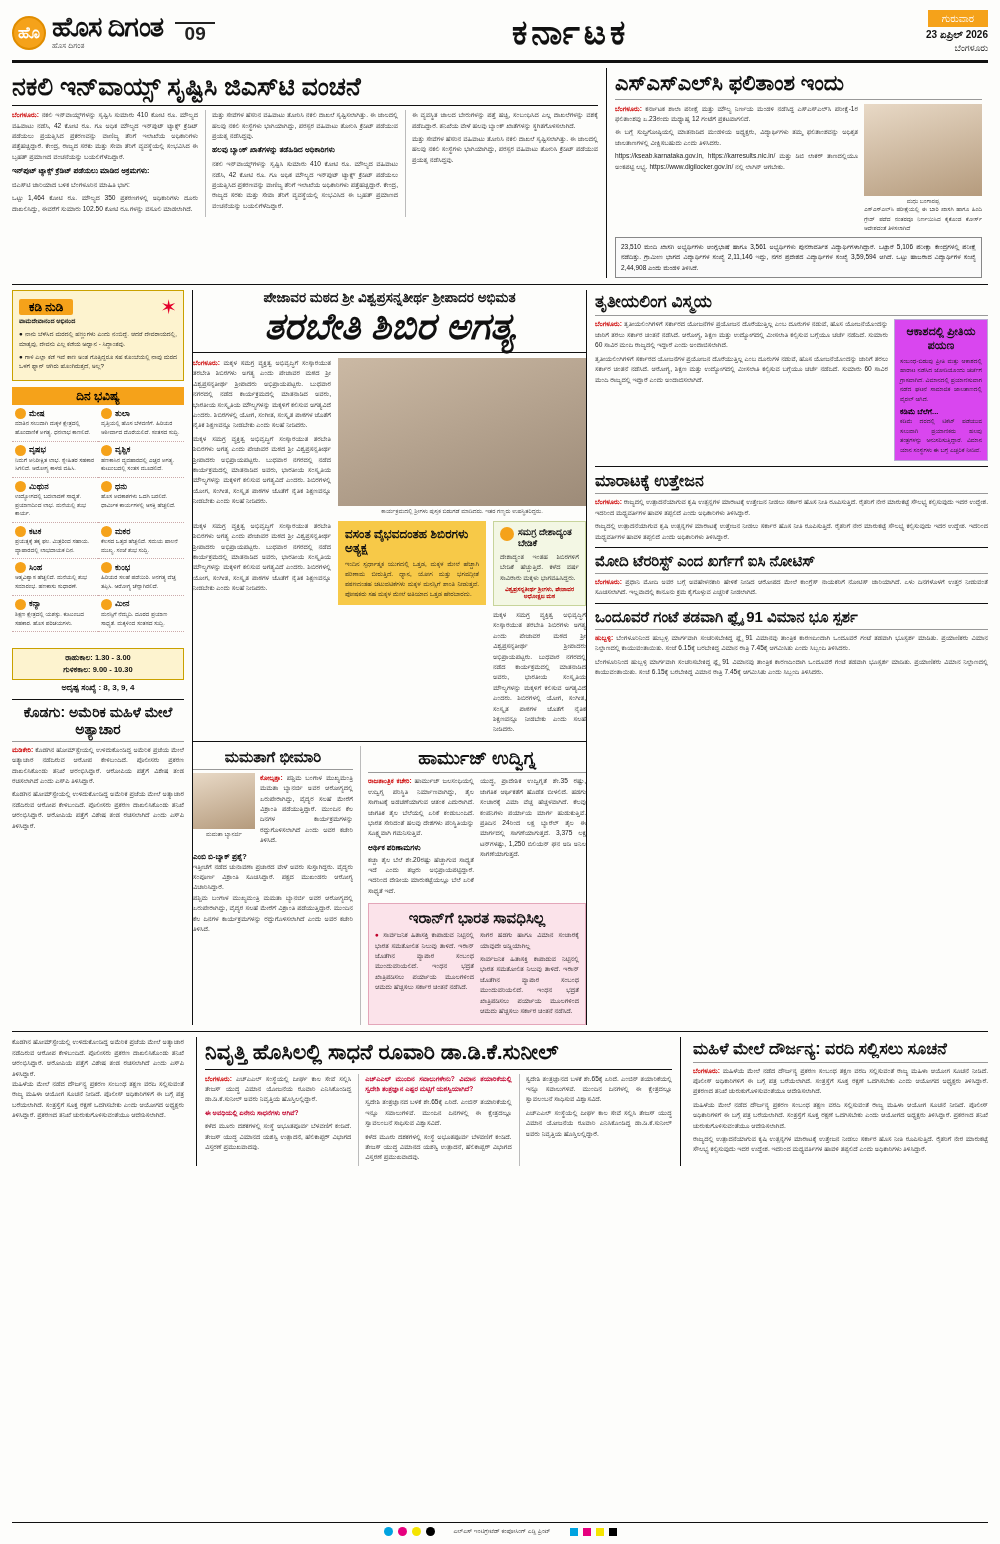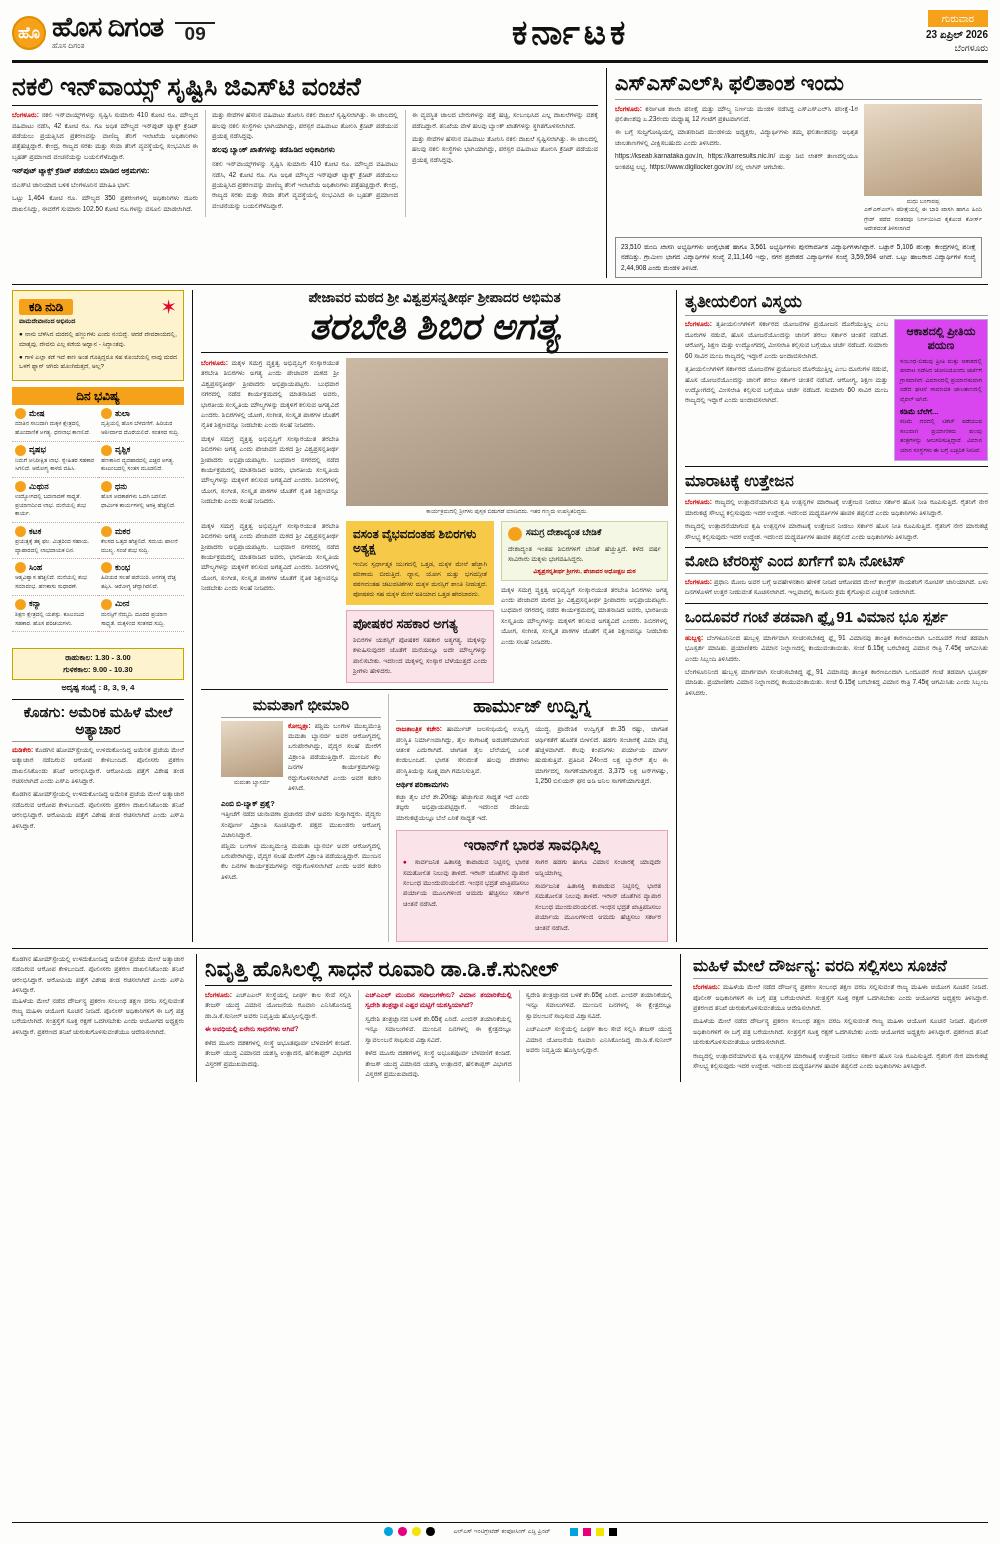--- a/index.html
+++ b/index.html
@@ -290,21 +290,21 @@
       <div class="rule" style="margin:3px 0 4px;"></div>
       <h3 class="hd" style="text-align:center;">ಕೊಡಗು: ಅಮೆರಿಕ ಮಹಿಳೆ ಮೇಲೆ ಅತ್ಯಾಚಾರ</h3>
       <div class="thin" style="margin:3px 0;"></div>
       <div class="body-txt">
         <p><span class="loc">ಮಡಿಕೇರಿ:</span>
            <span>ಕೊಡಗಿನ ಹೋಮ್‌ಸ್ಟೇಯಲ್ಲಿ ಉಳಿದುಕೊಂಡಿದ್ದ ಅಮೆರಿಕ ಪ್ರಜೆಯ ಮೇಲೆ ಅತ್ಯಾಚಾರ ನಡೆದಿರುವ ಆರೋಪ ಕೇಳಿಬಂದಿದೆ. ಪೊಲೀಸರು ಪ್ರಕರಣ ದಾಖಲಿಸಿಕೊಂಡು ತನಿಖೆ ಆರಂಭಿಸಿದ್ದಾರೆ. ಆರೋಪಿಯ ಪತ್ತೆಗೆ ವಿಶೇಷ ತಂಡ ರಚಿಸಲಾಗಿದೆ ಎಂದು ಎಸ್‌ಪಿ ತಿಳಿಸಿದ್ದಾರೆ.</span></p>
         <p>ಕೊಡಗಿನ ಹೋಮ್‌ಸ್ಟೇಯಲ್ಲಿ ಉಳಿದುಕೊಂಡಿದ್ದ ಅಮೆರಿಕ ಪ್ರಜೆಯ ಮೇಲೆ ಅತ್ಯಾಚಾರ ನಡೆದಿರುವ ಆರೋಪ ಕೇಳಿಬಂದಿದೆ. ಪೊಲೀಸರು ಪ್ರಕರಣ ದಾಖಲಿಸಿಕೊಂಡು ತನಿಖೆ ಆರಂಭಿಸಿದ್ದಾರೆ. ಆರೋಪಿಯ ಪತ್ತೆಗೆ ವಿಶೇಷ ತಂಡ ರಚಿಸಲಾಗಿದೆ ಎಂದು ಎಸ್‌ಪಿ ತಿಳಿಸಿದ್ದಾರೆ.</p>
       </div>
     </div>
 
-    <div style="width:485px; border-left:1px solid #111; border-right:1px solid #111; padding:0 8px;">
+    <div style="width:395px; border-left:1px solid #111; border-right:1px solid #111; padding:0 0;">
       <div class="feature-kicker">ಪೇಜಾವರ ಮಠದ ಶ್ರೀ ವಿಶ್ವಪ್ರಸನ್ನತೀರ್ಥ ಶ್ರೀಪಾದರ ಅಭಿಮತ</div>
       <div class="feature-head">ತರಬೇತಿ ಶಿಬಿರ ಅಗತ್ಯ</div>
       <div class="rule" style="margin-bottom:5px;"></div>
 
       <div style="display:flex; gap:7px;">
         <div style="width:138px;">
           <div class="body-txt">
             <p><span class="loc">ಬೆಂಗಳೂರು:</span>
                <span>ಮಕ್ಕಳ ಸಮಗ್ರ ವ್ಯಕ್ತಿತ್ವ ಅಭಿವೃದ್ಧಿಗೆ ಸಂಸ್ಕಾರಯುತ ತರಬೇತಿ ಶಿಬಿರಗಳು ಅಗತ್ಯ ಎಂದು ಪೇಜಾವರ ಮಠದ ಶ್ರೀ ವಿಶ್ವಪ್ರಸನ್ನತೀರ್ಥ ಶ್ರೀಪಾದರು ಅಭಿಪ್ರಾಯಪಟ್ಟರು. ಬುಧವಾರ ನಗರದಲ್ಲಿ ನಡೆದ ಕಾರ್ಯಕ್ರಮದಲ್ಲಿ ಮಾತನಾಡಿದ ಅವರು, ಭಾರತೀಯ ಸಂಸ್ಕೃತಿಯ ಮೌಲ್ಯಗಳನ್ನು ಮಕ್ಕಳಿಗೆ ಕಲಿಸುವ ಅಗತ್ಯವಿದೆ ಎಂದರು. ಶಿಬಿರಗಳಲ್ಲಿ ಯೋಗ, ಸಂಗೀತ, ಸಂಸ್ಕೃತ ಪಾಠಗಳ ಜೊತೆಗೆ ನೈತಿಕ ಶಿಕ್ಷಣವನ್ನೂ ನೀಡಬೇಕು ಎಂದು ಸಲಹೆ ನೀಡಿದರು.</span></p>
             <p>ಮಕ್ಕಳ ಸಮಗ್ರ ವ್ಯಕ್ತಿತ್ವ ಅಭಿವೃದ್ಧಿಗೆ ಸಂಸ್ಕಾರಯುತ ತರಬೇತಿ ಶಿಬಿರಗಳು ಅಗತ್ಯ ಎಂದು ಪೇಜಾವರ ಮಠದ ಶ್ರೀ ವಿಶ್ವಪ್ರಸನ್ನತೀರ್ಥ ಶ್ರೀಪಾದರು ಅಭಿಪ್ರಾಯಪಟ್ಟರು. ಬುಧವಾರ ನಗರದಲ್ಲಿ ನಡೆದ ಕಾರ್ಯಕ್ರಮದಲ್ಲಿ ಮಾತನಾಡಿದ ಅವರು, ಭಾರತೀಯ ಸಂಸ್ಕೃತಿಯ ಮೌಲ್ಯಗಳನ್ನು ಮಕ್ಕಳಿಗೆ ಕಲಿಸುವ ಅಗತ್ಯವಿದೆ ಎಂದರು. ಶಿಬಿರಗಳಲ್ಲಿ ಯೋಗ, ಸಂಗೀತ, ಸಂಸ್ಕೃತ ಪಾಠಗಳ ಜೊತೆಗೆ ನೈತಿಕ ಶಿಕ್ಷಣವನ್ನೂ ನೀಡಬೇಕು ಎಂದು ಸಲಹೆ ನೀಡಿದರು.</p>
@@ -317,42 +317,38 @@
       </div>
 
       <div style="display:flex; gap:7px; margin-top:5px;">
         <div style="width:138px;">
           <div class="body-txt">ಮಕ್ಕಳ ಸಮಗ್ರ ವ್ಯಕ್ತಿತ್ವ ಅಭಿವೃದ್ಧಿಗೆ ಸಂಸ್ಕಾರಯುತ ತರಬೇತಿ ಶಿಬಿರಗಳು ಅಗತ್ಯ ಎಂದು ಪೇಜಾವರ ಮಠದ ಶ್ರೀ ವಿಶ್ವಪ್ರಸನ್ನತೀರ್ಥ ಶ್ರೀಪಾದರು ಅಭಿಪ್ರಾಯಪಟ್ಟರು. ಬುಧವಾರ ನಗರದಲ್ಲಿ ನಡೆದ ಕಾರ್ಯಕ್ರಮದಲ್ಲಿ ಮಾತನಾಡಿದ ಅವರು, ಭಾರತೀಯ ಸಂಸ್ಕೃತಿಯ ಮೌಲ್ಯಗಳನ್ನು ಮಕ್ಕಳಿಗೆ ಕಲಿಸುವ ಅಗತ್ಯವಿದೆ ಎಂದರು. ಶಿಬಿರಗಳಲ್ಲಿ ಯೋಗ, ಸಂಗೀತ, ಸಂಸ್ಕೃತ ಪಾಠಗಳ ಜೊತೆಗೆ ನೈತಿಕ ಶಿಕ್ಷಣವನ್ನೂ ನೀಡಬೇಕು ಎಂದು ಸಲಹೆ ನೀಡಿದರು.</div>
         </div>
         <div style="width:148px;">
           <div class="yellowbox">
             <h4>ವಸಂತ ವೈಭವದಂತಹ ಶಿಬಿರಗಳು ಅತ್ಯಕ್ಷ</h4>
             <div class="body-txt">ಇಂದಿನ ಸ್ಪರ್ಧಾತ್ಮಕ ಯುಗದಲ್ಲಿ ಒತ್ತಡ, ಮಕ್ಕಳ ಮೇಲೆ ಹೆಚ್ಚಾಗಿ ಪರಿಣಾಮ ಬೀರುತ್ತಿದೆ. ಧ್ಯಾನ, ಯೋಗ ಮತ್ತು ಭಗವದ್ಗೀತೆ ಪಠಣದಂತಹ ಚಟುವಟಿಕೆಗಳು ಮಕ್ಕಳ ಮನಸ್ಸಿಗೆ ಶಾಂತಿ ನೀಡುತ್ತವೆ. ಪೋಷಕರು ಸಹ ಮಕ್ಕಳ ಮೇಲೆ ಅತಿಯಾದ ಒತ್ತಡ ಹೇರಬಾರದು.</div>
-          </div>
-          <div class="pinkbox" style="margin-top:5px;">
-            <h4>ಪೋಷಕರ ಸಹಕಾರ ಅಗತ್ಯ</h4>
-            <div class="body-txt">ಶಿಬಿರಗಳ ಯಶಸ್ಸಿಗೆ ಪೋಷಕರ ಸಹಕಾರ ಅತ್ಯಗತ್ಯ. ಮಕ್ಕಳನ್ನು ಕಳುಹಿಸುವುದರ ಜೊತೆಗೆ ಮನೆಯಲ್ಲೂ ಅದೇ ಮೌಲ್ಯಗಳನ್ನು ಪಾಲಿಸಬೇಕು. ಇದರಿಂದ ಮಕ್ಕಳಲ್ಲಿ ಸಂಸ್ಕಾರ ಬೆಳೆಯುತ್ತದೆ ಎಂದು ಶ್ರೀಗಳು ಹೇಳಿದರು.</div>
           </div>
         </div>
         <div style="flex:1;">
           <div class="greenband">
             <div style="display:flex; gap:4px; align-items:flex-start;">
               <div style="width:14px;height:14px;border-radius:50%;background:#f5a21a;flex:none;"></div>
               <h4 style="font-size:9px;font-weight:bold;margin:0;">ಸಮಗ್ರ ದೇಶಾದ್ಯಂತ ಬೇಡಿಕೆ</h4>
             </div>
             <div class="body-txt" style="margin-top:3px;">ದೇಶಾದ್ಯಂತ ಇಂತಹ ಶಿಬಿರಗಳಿಗೆ ಬೇಡಿಕೆ ಹೆಚ್ಚುತ್ತಿದೆ. ಕಳೆದ ವರ್ಷ ಸಾವಿರಾರು ಮಕ್ಕಳು ಭಾಗವಹಿಸಿದ್ದರು.</div>
             <div style="font-size:6px;font-weight:bold;color:#b00;text-align:center;margin-top:3px;">ವಿಶ್ವಪ್ರಸನ್ನತೀರ್ಥ ಶ್ರೀಗಳು, ಪೇಜಾವರ ಅಧೋಕ್ಷಜ ಮಠ</div>
           </div>
           <div class="body-txt" style="margin-top:4px;">ಮಕ್ಕಳ ಸಮಗ್ರ ವ್ಯಕ್ತಿತ್ವ ಅಭಿವೃದ್ಧಿಗೆ ಸಂಸ್ಕಾರಯುತ ತರಬೇತಿ ಶಿಬಿರಗಳು ಅಗತ್ಯ ಎಂದು ಪೇಜಾವರ ಮಠದ ಶ್ರೀ ವಿಶ್ವಪ್ರಸನ್ನತೀರ್ಥ ಶ್ರೀಪಾದರು ಅಭಿಪ್ರಾಯಪಟ್ಟರು. ಬುಧವಾರ ನಗರದಲ್ಲಿ ನಡೆದ ಕಾರ್ಯಕ್ರಮದಲ್ಲಿ ಮಾತನಾಡಿದ ಅವರು, ಭಾರತೀಯ ಸಂಸ್ಕೃತಿಯ ಮೌಲ್ಯಗಳನ್ನು ಮಕ್ಕಳಿಗೆ ಕಲಿಸುವ ಅಗತ್ಯವಿದೆ ಎಂದರು. ಶಿಬಿರಗಳಲ್ಲಿ ಯೋಗ, ಸಂಗೀತ, ಸಂಸ್ಕೃತ ಪಾಠಗಳ ಜೊತೆಗೆ ನೈತಿಕ ಶಿಕ್ಷಣವನ್ನೂ ನೀಡಬೇಕು ಎಂದು ಸಲಹೆ ನೀಡಿದರು.</div>
         </div>
       </div>
 
       <div class="rule" style="margin:6px 0 4px;"></div>
 
-      <div style="display:flex; gap:7px;margin-left:20px;">
+      <div style="display:flex; gap:7px;">
         <div style="width:160px;">
           <h3 class="hd" style="text-align:center;font-size:15px;">ಮಮತಾಗೆ ಭೀಮಾರಿ</h3>
           <div class="thin" style="margin:3px 0;"></div>
           <div style="display:flex;gap:5px;">
             <div style="width:62px;">
               <div class="photo portrait" style="height:56px;"></div>
               <div class="cap">ಮಮತಾ ಬ್ಯಾನರ್ಜಿ</div>
             </div>
             <div class="body-txt" style="flex:1;">
               <p><span class="loc">ಕೋಲ್ಕತ್ತಾ:</span>

